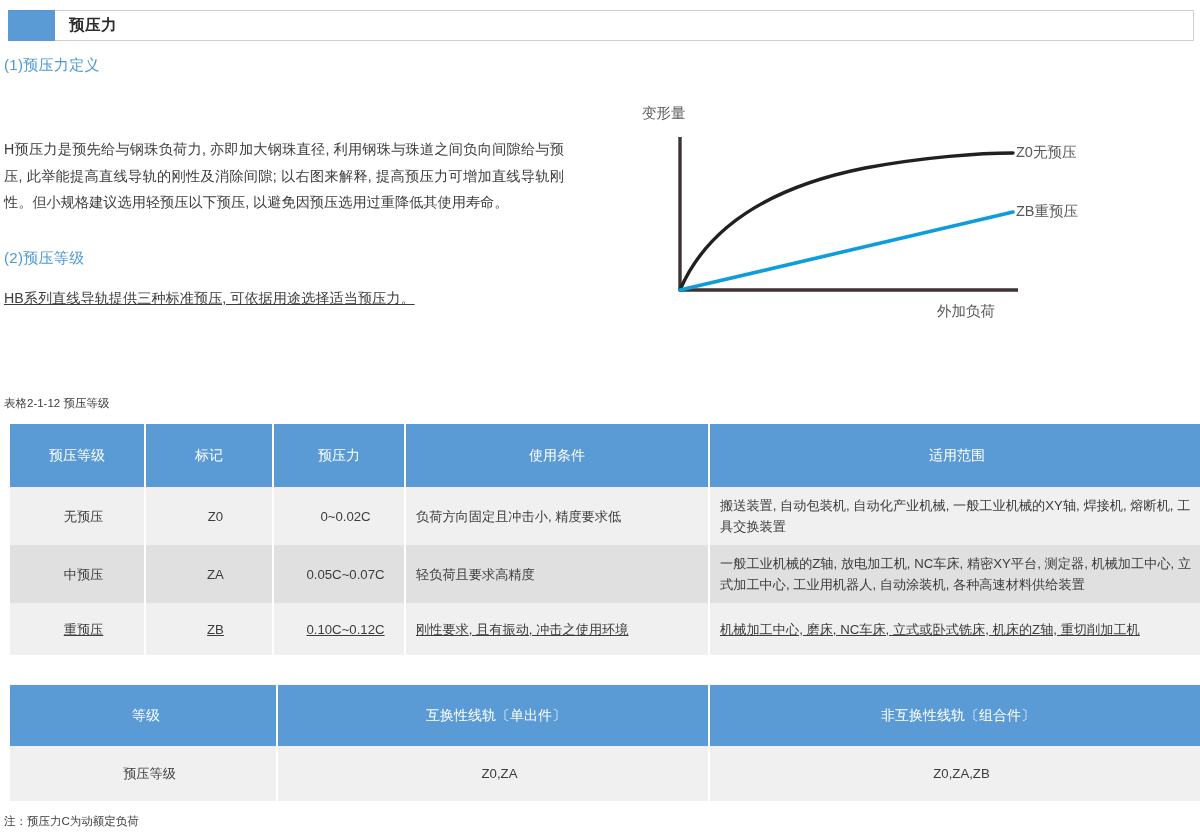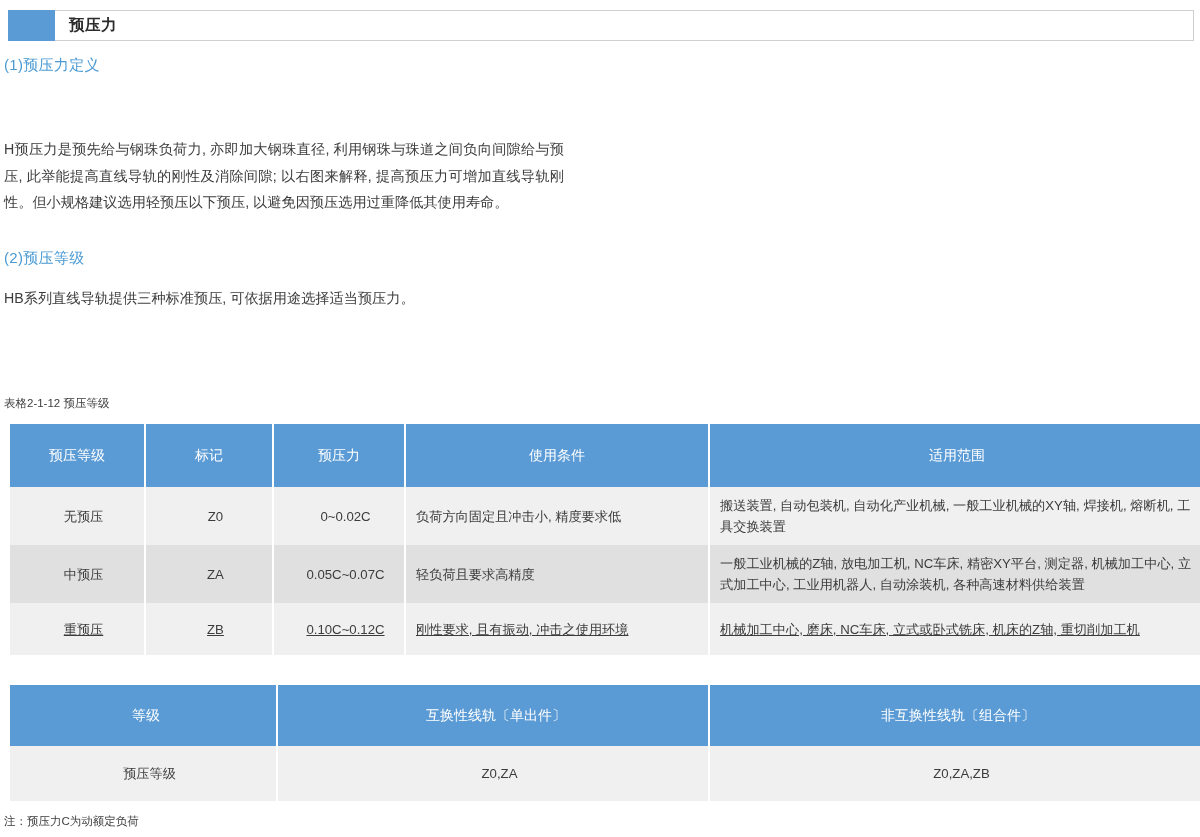--- a/index.html
+++ b/index.html
@@ -62,21 +62,21 @@
     position: absolute;
     left: 4px;
     width: 560px;
     font-size: 14.2px;
     line-height: 26.5px;
     color: #3c3c3c;
     letter-spacing: 0px;
     text-align: justify;
   }
   #sec1-body { top: 103px; margin-top: 33px; }
-  #sec2-body { top: 285px; width: 600px; }
+  #sec2-body { top: 285px; width: 600px; text-decoration: underline; }
 
   
   #chart {
     position: absolute;
     left: 600px; top: 90px;
     width: 600px; height: 250px;
   }
   #chart svg { display: block; }
   .chart-lbl {
     position: absolute;
@@ -157,20 +157,36 @@
       <span class="t">预压力</span>
     </div>
   </div>
 
   <div class="sec-head" id="sec1-head">(1)预压力定义</div>
   <div class="body-para" id="sec1-body">H预压力是预先给与钢珠负荷力, 亦即加大钢珠直径, 利用钢珠与珠道之间负向间隙给与预压, 此举能提高直线导轨的刚性及消除间隙; 以右图来解释, 提高预压力可增加直线导轨刚性。但小规格建议选用轻预压以下预压, 以避免因预压选用过重降低其使用寿命。</div>
 
   <div class="sec-head" id="sec2-head">(2)预压等级</div>
   <div class="body-para" id="sec2-body">HB系列直线导轨提供三种标准预压, 可依据用途选择适当预压力。</div>
 
+  <div id="chart">
+    <svg width="600" height="250" viewBox="0 0 600 250">
+
+      <line x1="80" y1="47" x2="80" y2="200" stroke="#3b3334" stroke-width="3.4"></line>
+
+      <line x1="79" y1="200" x2="418" y2="200" stroke="#3b3334" stroke-width="3.4"></line>
+
+      <path d="M 80 200 C 110 130, 180 95, 265 78 C 325 67, 380 63, 413 63" fill="none" stroke="#231f20" stroke-width="3.4" stroke-linecap="round"></path>
+
+      <line x1="80" y1="200" x2="413" y2="122" stroke="#0d9ddb" stroke-width="3.6" stroke-linecap="round"></line>
+    </svg>
+    <div class="chart-lbl" id="lbl-y">变形量</div>
+    <div class="chart-lbl" id="lbl-x">外加负荷</div>
+    <div class="chart-lbl" id="lbl-z0">Z0无预压</div>
+    <div class="chart-lbl" id="lbl-zb">ZB重预压</div>
+  </div>
 
   <div class="tbl-caption" id="cap1">表格2-1-12  预压等级</div>
 
   <table class="grid" id="table1">
     <colgroup>
       <col style="width:134px">
       <col style="width:126px">
       <col style="width:130px">
       <col style="width:302px">
       <col style="width:494px">

